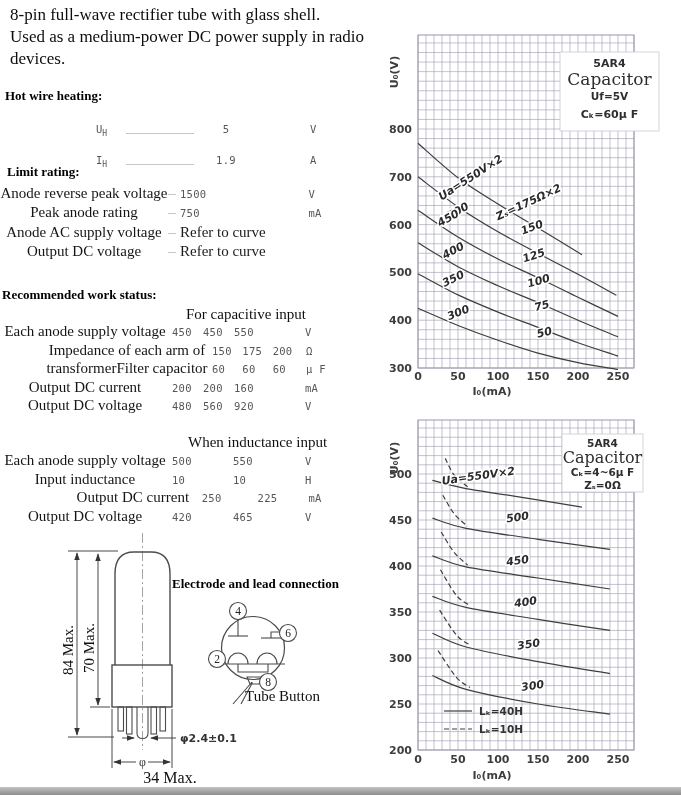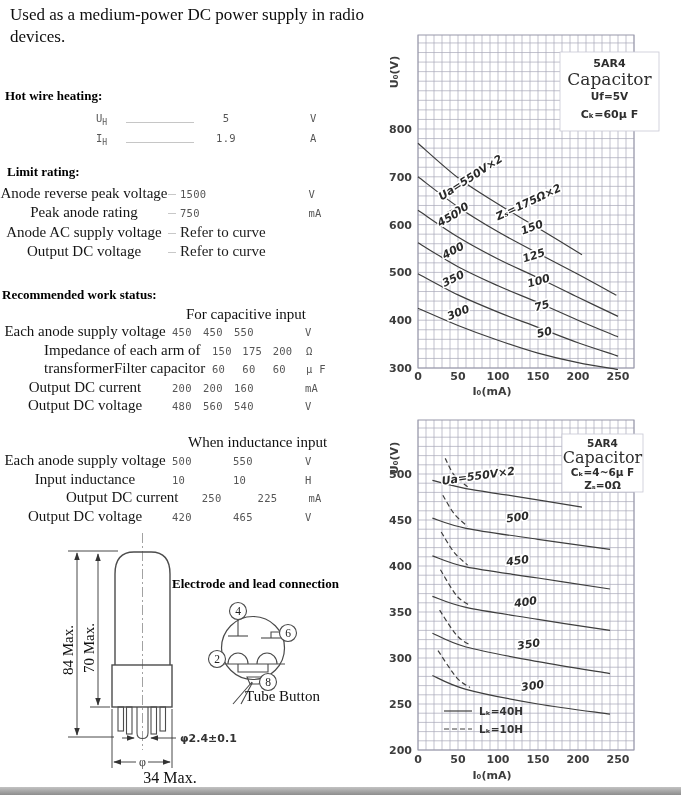--- a/index.html
+++ b/index.html
@@ -2,56 +2,57 @@
 <html><head>
 <meta charset="utf-8">
 <style>
   html,body{margin:0;padding:0;background:#fff;}
   .page{position:relative;width:681px;height:795px;background:#fff;overflow:hidden;
         font-family:"Liberation Serif",serif;color:#111;}
   .abs{position:absolute;}
   .intro div{font-size:17px;line-height:22px;color:#0d0d0d;white-space:nowrap;}
   .h1{font-weight:bold;font-size:13px;color:#000;white-space:nowrap;}
   
-  .hrow{display:flex;height:20px;align-items:baseline;}
+  .hrow{display:flex;height:20px;align-items:baseline;margin-top:11px;}
   .hsym{width:26px;font-family:"DejaVu Sans Mono",monospace;font-size:10.5px;color:#585858;}
   .hsym sub{font-size:8px;}
   .hlead{flex:1;border-top:1px solid #c6c6c6;align-self:center;margin:0 4px;height:0;}
   .hval{width:56px;text-align:center;}
   .hsp{width:56px;}
   .hunit{flex:0 0 20px;}
   .mono{font-family:"DejaVu Sans Mono",monospace;font-size:10.5px;color:#565656;letter-spacing:.3px;}
   
   .lrow{display:flex;height:19.3px;align-items:baseline;}
   .llabel{width:170px;text-align:center;font-size:15px;color:#151515;white-space:nowrap;}
   .llead{flex:0 0 8px;border-top:1px solid #c8c8c8;align-self:center;height:0;}
   .lval{width:130px;padding-left:4px;}
   .lunit{width:37px;}
   .ltext{font-family:"Liberation Serif",serif;font-size:15px;color:#1c1c1c;letter-spacing:0;}
   
   .theader{font-size:15px;color:#101010;white-space:nowrap;}
   .crow{display:flex;height:18.6px;align-items:baseline;}
   .clabel{width:170px;text-align:center;font-size:15px;color:#151515;white-space:nowrap;}
-  .la{text-align:left;padding-left:44px;}
+  .la{text-align:center;padding-left:44px;}
   .clabel .lbl2{}
   .cv{width:29px;margin-left:2px;}
   .iv1{width:61px;margin-left:2px;}
   .iv2{width:50px;}
   .csp{flex:1;}
   .cunit{width:40px;padding-left:5px;}
   .irow{display:flex;height:18.5px;align-items:baseline;}
   svg{display:block;}
   .strip{background:linear-gradient(#c2c2c2,#8d8d8d);}
 </style>
 </head>
 <body>
 
 <div class="page">
 
   <div class="abs intro" style="left:10px;top:4px;">
+    <div>8-pin full-wave rectifier tube with glass shell.</div>
     <div>Used as a medium-power DC power supply in radio</div>
     <div>devices.</div>
   </div>
 
   <div class="abs h1" style="left:5px;top:88px;">Hot wire heating:</div>
   <div class="abs" style="left:96px;top:112px;width:234px;">
     <div class="hrow">
       <span class="hsym"><span>U</span><sub>H</sub></span>
       <span class="hlead"></span>
       <span class="hval mono">5</span>
@@ -127,21 +128,21 @@
       <span class="cv mono">200</span>
       <span class="cv mono">200</span>
       <span class="cv mono">160</span>
       <span class="csp"></span>
       <span class="cunit mono">mA</span>
     </div>
     <div class="crow">
       <span class="clabel">Output DC voltage</span>
       <span class="cv mono">480</span>
       <span class="cv mono">560</span>
-      <span class="cv mono">540</span>
+      <span class="cv mono">920</span>
       <span class="csp"></span>
       <span class="cunit mono">V</span>
     </div>
   </div>
 
   <div class="abs theader" style="left:188px;top:434px;">When inductance input</div>
   <div class="abs" style="left:0;top:452px;width:345px;">
     <div class="irow">
       <span class="clabel">Each anode supply voltage</span>
       <span class="iv1 mono">500</span>

